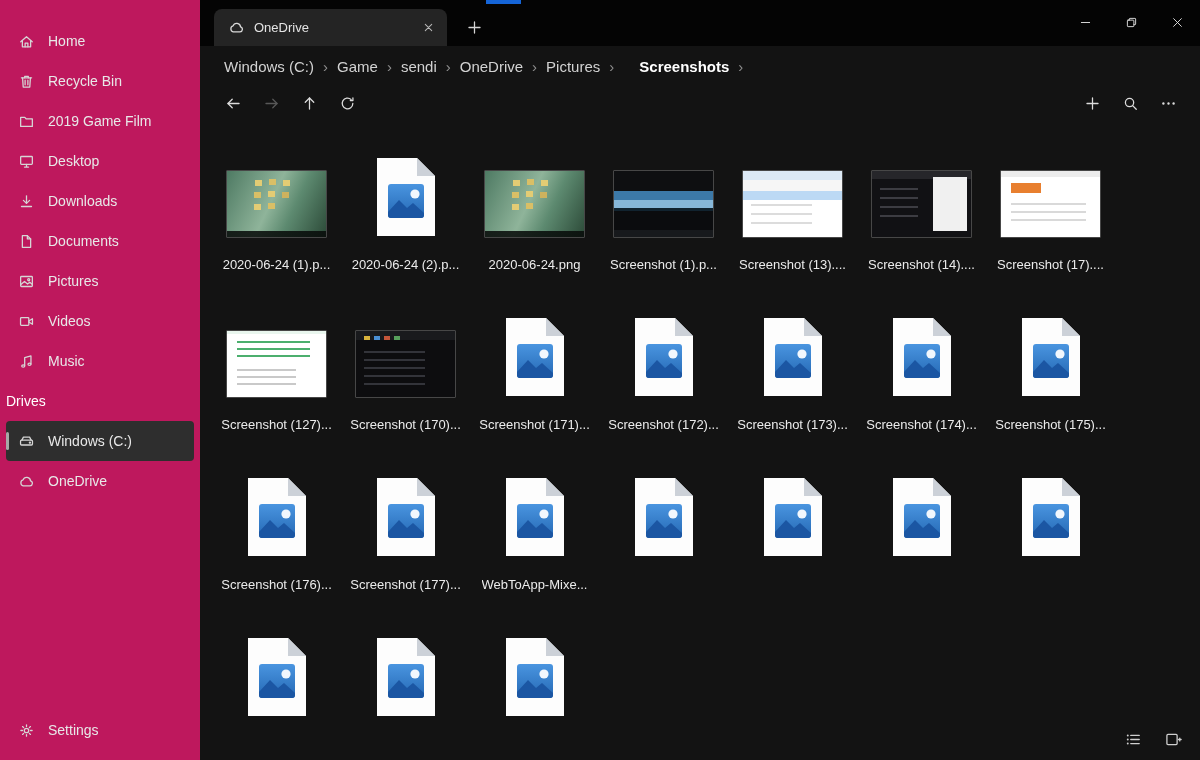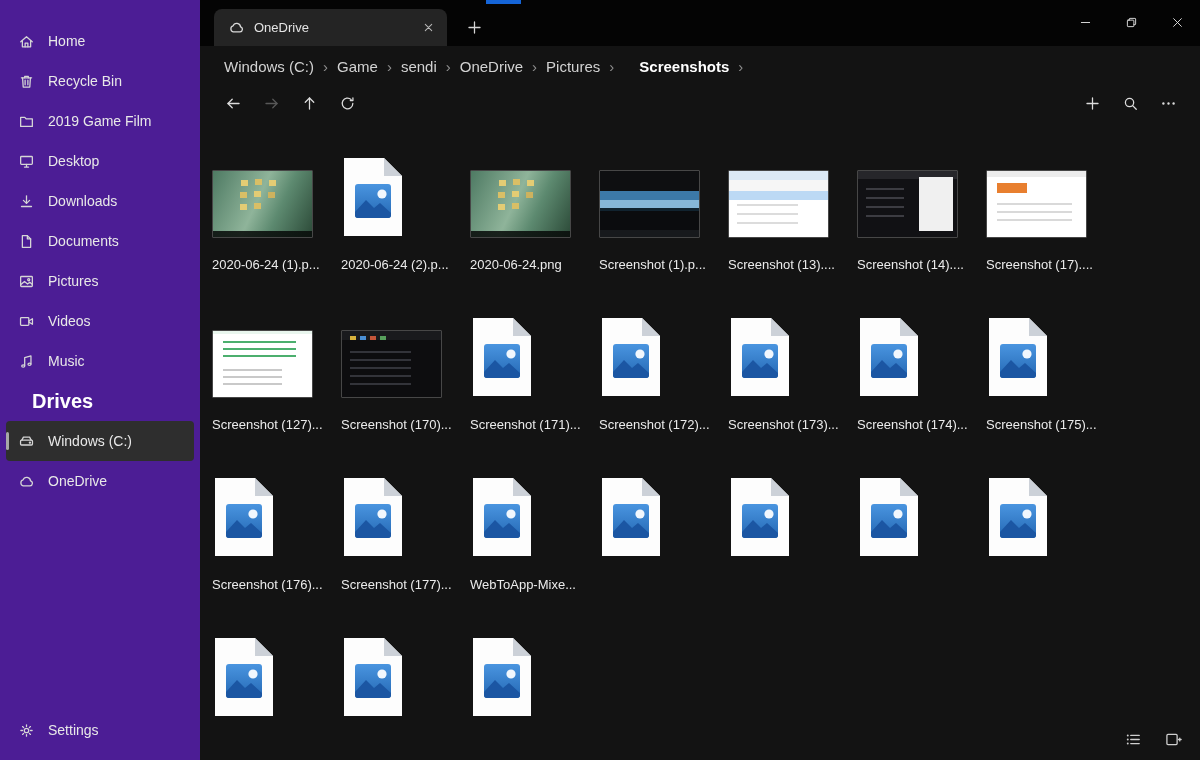--- a/index.html
+++ b/index.html
@@ -2,32 +2,32 @@
 <html><head>
 <meta charset="utf-8">
 <style>
   * { margin:0; padding:0; box-sizing:border-box; }
   html,body { width:1200px; height:760px; overflow:hidden; background:#000; }
   body { font-family:"Liberation Sans", sans-serif; }
 
   .app { display:flex; width:1200px; height:760px; }
 
   
-  .sidebar { width:200px; flex:none; background:#4c1d95; display:flex; flex-direction:column; padding-top:21px; }
+  .sidebar { width:200px; flex:none; background:#be185d; display:flex; flex-direction:column; padding-top:21px; }
   .side-group { display:flex; flex-direction:column; }
   .side-item { position:relative; height:40px; display:flex; align-items:center; gap:13px;
                padding:0 10px 0 12px; margin:0 6px; border-radius:4px; color:#e8e8e8;
                font-size:14px; cursor:pointer; }
   .side-item.selected { background:#2e2e2e; }
   .side-sel { display:none; }
   .side-item.selected .side-sel { display:block; position:absolute; left:0; top:11px; bottom:11px;
                width:3px; border-radius:2px; background:#a8a8a8; }
   .side-icon { width:17px; height:17px; flex:none; color:#d6d6d6; display:flex; align-items:center; justify-content:center; }
   .side-label { white-space:nowrap; }
-  .drives-header { height:40px; display:flex; align-items:center; padding:0 32px; color:#fff; font-weight:700; font-size:20px; }
+  .drives-header { height:40px; display:flex; align-items:center; padding:0 6px; color:#fff; font-weight:400; font-size:14px; }
   .side-spacer { flex:1; }
   .side-settings { margin-bottom:10px; }
 
   
   .main { flex:1; min-width:0; display:flex; flex-direction:column; background:#131313; position:relative; }
 
   .tabbar { position:relative; height:46px; flex:none; background:#040404; display:flex; align-items:flex-end; }
   .tab { margin-left:14px; width:233px; height:37px; background:#242424; border-radius:8px 8px 0 0;
          display:flex; align-items:center; gap:9px; padding:0 8px 0 14px; color:#e4e4e4; font-size:13px; cursor:pointer; }
   .tab-icon { width:17px; height:17px; color:#d9d9d9; display:flex; align-items:center; justify-content:center; }
@@ -49,21 +49,21 @@
   .toolbar { height:42px; flex:none; display:flex; align-items:center; padding:0 18px 0 19px; }
   .tool-left,.tool-right { display:flex; gap:10px; }
   .tool-spacer { flex:1; }
   .tool-btn { width:28px; height:28px; border:none; background:transparent; color:#dcdcdc;
               display:flex; align-items:center; justify-content:center; border-radius:4px; cursor:pointer; }
   .tool-btn.disabled { color:#585858; }
 
   
   .filegrid { flex:1; overflow:hidden; padding:26px 0 0 12px; display:grid;
               grid-template-columns:repeat(7,129px); grid-auto-rows:160px; align-content:start; }
-  .file-item { display:flex; flex-direction:column; align-items:flex-start; cursor:pointer; }
+  .file-item { display:flex; flex-direction:column; align-items:center; cursor:pointer; }
   .thumb-wrap { height:88px; display:flex; align-items:flex-end; justify-content:center; }
   .thumb-wrap svg { display:block; }
   .file-label { margin-top:19px; font-size:13px; color:#ebebeb; text-align:center; max-width:126px;
                 white-space:nowrap; overflow:hidden; }
 
   .shot { width:101px; height:68px; border:1px solid #474747; position:relative; overflow:hidden; border-radius:1px; }
 
   .t-desktop-green { background-image:
       linear-gradient(to top, rgba(8,12,10,.88) 0 9%, rgba(0,0,0,0) 9%),
       linear-gradient(115deg,#4e7a63 0%,#8fb49a 45%,#5d8a70 65%,#2c4a38 100%); }

